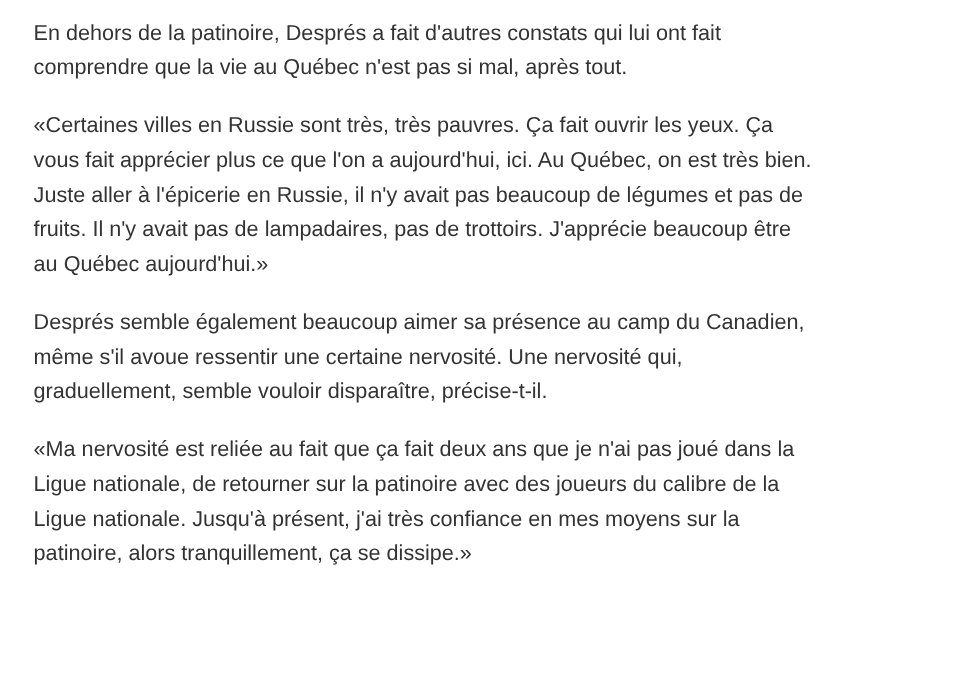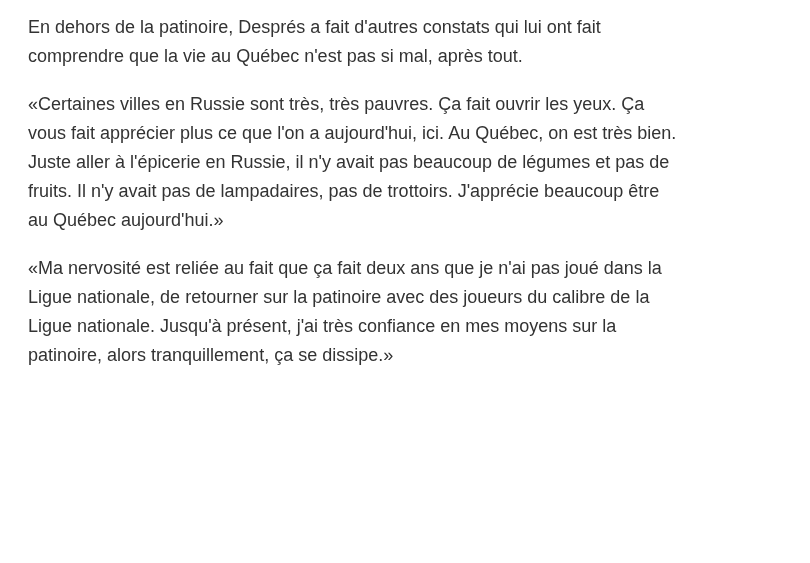--- a/index.html
+++ b/index.html
@@ -26,14 +26,15 @@
     margin: 0 0 19px 0;
     padding: 0;
   }
 </style>
 </head>
 <body style="background: rgb(255, 255, 255);">
 
 <div class="article-body" style="color: rgb(51, 51, 51);">
   <p>En dehors de la patinoire, Després a fait d'autres constats qui lui ont fait comprendre que la vie au Québec n'est pas si mal, après tout.</p>
   <p>«Certaines villes en Russie sont très, très pauvres. Ça fait ouvrir les yeux. Ça vous fait apprécier plus ce que l'on a aujourd'hui, ici. Au Québec, on est très bien. Juste aller à l'épicerie en Russie, il n'y avait pas beaucoup de légumes et pas de fruits. Il n'y avait pas de lampadaires, pas de trottoirs. J'apprécie beaucoup être au Québec aujourd'hui.»</p>
+  <p>Després semble également beaucoup aimer sa présence au camp du Canadien, même s'il avoue ressentir une certaine nervosité. Une nervosité qui, graduellement, semble vouloir disparaître, précise-t-il.</p>
   <p>«Ma nervosité est reliée au fait que ça fait deux ans que je n'ai pas joué dans la Ligue nationale, de retourner sur la patinoire avec des joueurs du calibre de la Ligue nationale. Jusqu'à présent, j'ai très confiance en mes moyens sur la patinoire, alors tranquillement, ça se dissipe.»</p>
 </div>
 
 </body></html>

